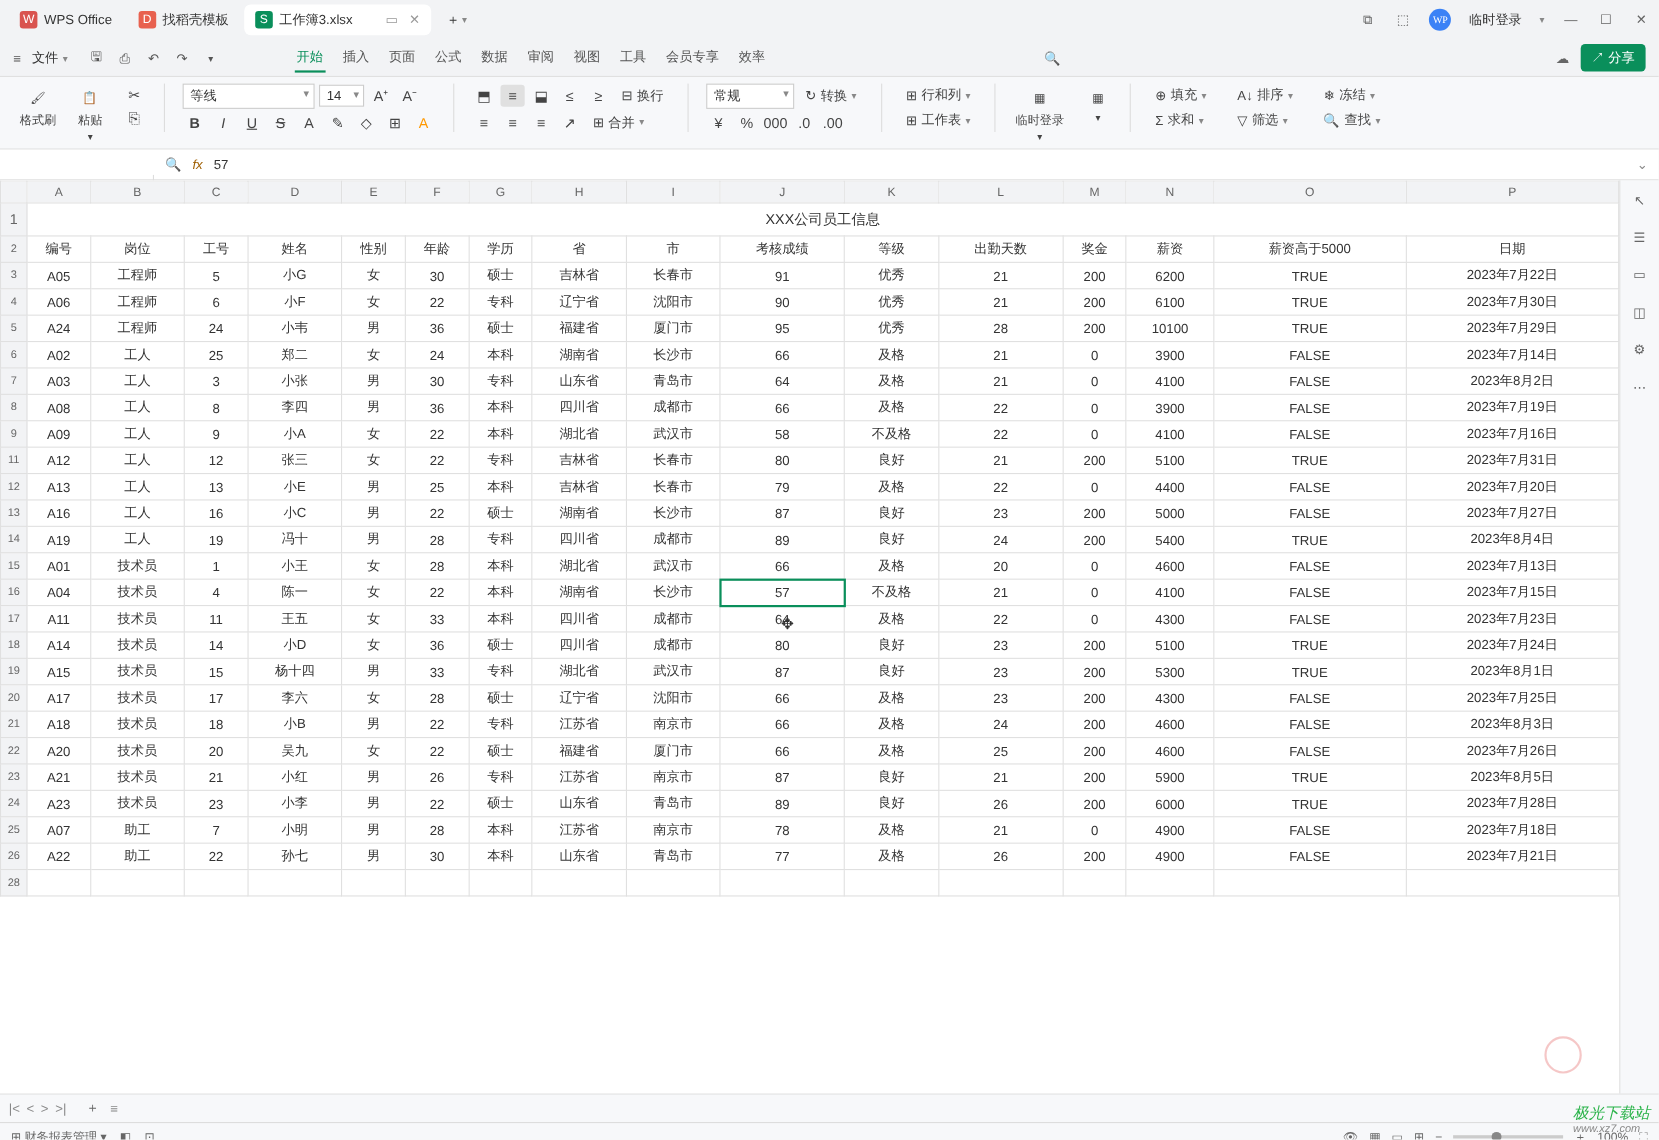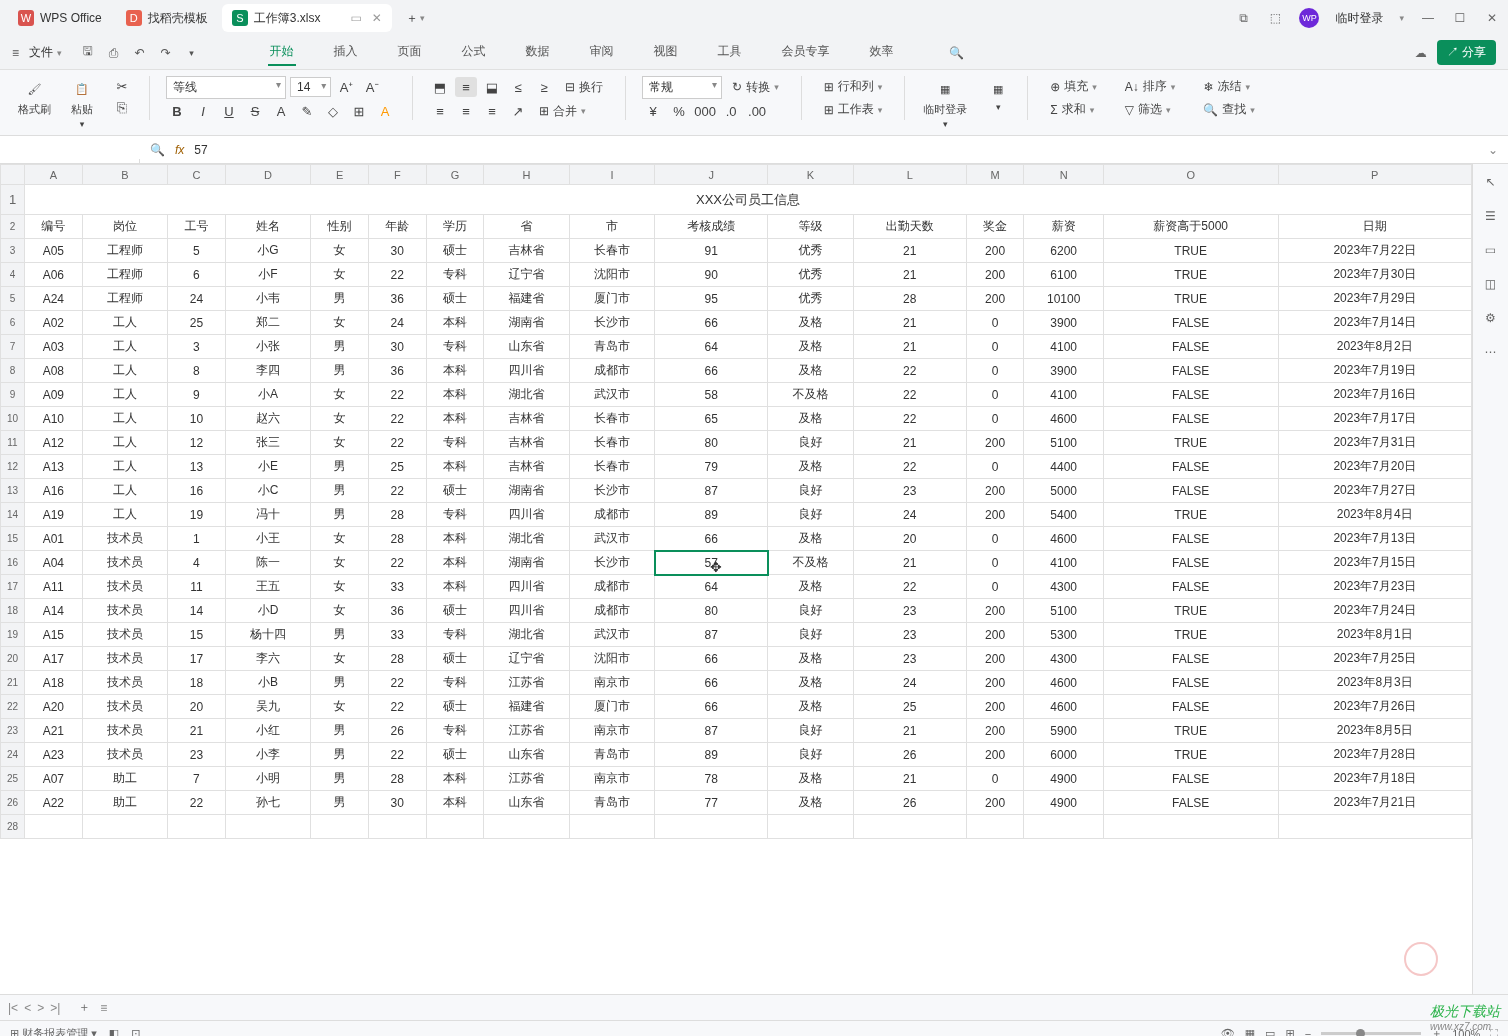--- a/index.html
+++ b/index.html
@@ -6,26 +6,26 @@
 body { background: #f2f3f5; font-size: 12px; color: #333; overflow: hidden; width: 1508px; height: 1036px; }
 .titlebar { display: flex; align-items: center; height: 36px; background: #f2f3f5; padding: 0 8px; }
 .titlebar .tab { display: flex; align-items: center; padding: 4px 10px; margin-right: 4px; height: 28px; border-radius: 6px; cursor: pointer; }
 .titlebar .tab.app { color: #333; font-size: 12px; }
 .titlebar .tab.find { color: #333; }
 .titlebar .tab.active { background: #fff; }
 .titlebar .tab .ico { width: 16px; height: 16px; margin-right: 6px; display: inline-flex; align-items: center; justify-content: center; font-size: 11px; color: #fff; border-radius: 3px; }
 .titlebar .spacer { flex: 1; }
 .titlebar .winbtns { display: flex; align-items: center; gap: 16px; }
 .titlebar .winbtns .wb { width: 16px; height: 16px; display: flex; align-items: center; justify-content: center; color: #666; cursor: pointer; }
-.avatar { width: 20px; height: 20px; border-radius: 50%; background: #6d28d9; color: #fff; font-size: 9px; display: flex; align-items: center; justify-content: center; }
+.avatar { width: 20px; height: 20px; border-radius: 50%; background: #3b82f6; color: #fff; font-size: 9px; display: flex; align-items: center; justify-content: center; font-family: Liberation Serif, serif; }
 .menubar { display: flex; align-items: center; height: 34px; background: #f2f3f5; padding: 0 12px; gap: 6px; border-bottom: 1px solid #e0e0e0; }
 .menubar .file { display: flex; align-items: center; gap: 4px; color: #333; cursor: pointer; padding: 2px 4px; }
 .menubar .qat { display: flex; gap: 6px; margin-left: 6px; }
 .menubar .qat .qb { width: 20px; height: 20px; display: flex; align-items: center; justify-content: center; color: #555; cursor: pointer; }
-.menubar .tabs { display: flex; gap: 36px; margin-left: 60px; }
+.menubar .tabs { display: flex; gap: 14px; margin-left: 60px; }
 .menubar .tabs .mtab { color: #555; cursor: pointer; padding: 4px 2px; }
 .menubar .tabs .mtab.active { color: #0a8f5b; font-weight: 500; border-bottom: 2px solid #0a8f5b; }
 .menubar .right { margin-left: auto; display: flex; gap: 10px; align-items: center; }
 .sharebtn { background: #0a8f5b; color: #fff; padding: 4px 10px; border-radius: 4px; cursor: pointer; font-size: 12px; }
 .ribbon { display: flex; align-items: flex-start; background: #f7f8fa; padding: 6px 12px 4px; gap: 8px; border-bottom: 1px solid #ddd; }
 .ribbon .grp { display: flex; flex-direction: column; align-items: center; gap: 2px; padding: 0 4px; }
 .ribbon .bigbtn { display: flex; flex-direction: column; align-items: center; gap: 2px; padding: 2px 6px; cursor: pointer; font-size: 11px; color: #444; }
 .ribbon .bigbtn .ic { width: 22px; height: 22px; display: flex; align-items: center; justify-content: center; }
 .ribbon .sep { width: 1px; height: 44px; background: #ddd; margin: 0 4px; }
 .ribbon .row { display: flex; align-items: center; gap: 4px; height: 22px; }
@@ -413,39 +413,20 @@
             <td>武汉市</td>
             <td>58</td>
             <td>不及格</td>
             <td>22</td>
             <td>0</td>
             <td>4100</td>
             <td>FALSE</td>
             <td>2023年7月16日</td>
           </tr>
           <tr>
-            <td class="rowhdr">10</td>
-            <td>A10</td>
-            <td>工人</td>
-            <td>10</td>
-            <td>赵六</td>
-            <td>女</td>
-            <td>22</td>
-            <td>本科</td>
-            <td>吉林省</td>
-            <td>长春市</td>
-            <td>65</td>
-            <td>及格</td>
-            <td>22</td>
-            <td>0</td>
-            <td>4600</td>
-            <td>FALSE</td>
-            <td>2023年7月17日</td>
-          </tr>
-          <tr>
             <td class="rowhdr">11</td>
             <td>A12</td>
             <td>工人</td>
             <td>12</td>
             <td>张三</td>
             <td>女</td>
             <td>22</td>
             <td>专科</td>
             <td>吉林省</td>
             <td>长春市</td>

